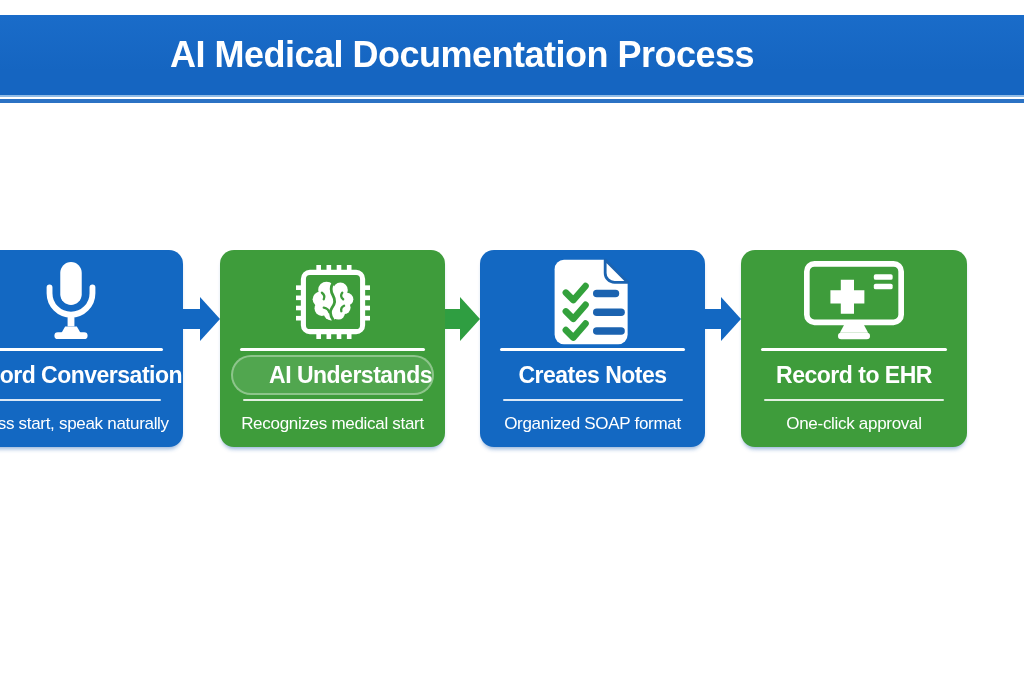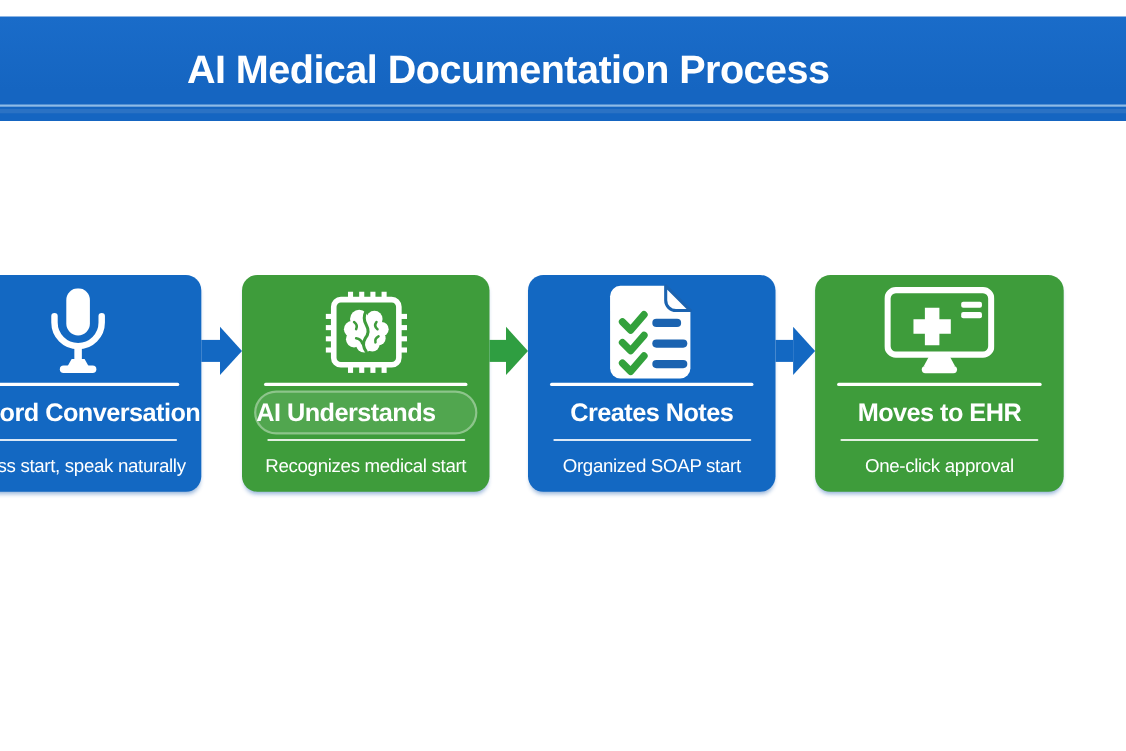--- a/index.html
+++ b/index.html
@@ -2,21 +2,21 @@
 <html style="--banner_blue: #1565C1; --banner_blue_light: #1A6CC9; --divider_light_blue: #8FBBE6; --divider_blue: #2B72C4; --box_blue: #1368C2; --box_green: #3E9C3B; --arrow_blue: #1368C2; --arrow_green: #2F9E41; --doc_line_blue: #1B63B0; --check_green: #33A13C; --icon_white: #FFFFFF;"><head>
 <meta charset="utf-8">
 <style>
   html,body{margin:0;padding:0;}
   .canvas{
     position:relative; width:1024px; height:683px; background:#ffffff;
     overflow:hidden; font-family:"Liberation Sans", sans-serif;
   }
   
   .banner{
-    position:absolute; left:0; top:15px; width:100%; height:95px;
+    position:absolute; left:0; top:15px; width:100%; height:80px;
     background:linear-gradient(180deg, var(--banner_blue_light) 0%, var(--banner_blue) 70%);
     display:flex; align-items:center; justify-content:center;
   }
   .banner h1{
     margin:0; color:#ffffff; font-size:36px; font-weight:700;
     letter-spacing:-0.5px; transform:translateX(-50px); white-space:nowrap;
   }
   .banner-line-light{position:absolute; left:0; top:95px; width:100%; height:2px; background:var(--divider_light_blue);}
   .banner-line-dark{position:absolute; left:0; top:99px; width:100%; height:4px; background:var(--divider_blue);}
 
@@ -31,21 +31,21 @@
   .icon-area{height:98px; display:flex; align-items:center; justify-content:center; padding-top:6px; box-sizing:border-box;}
   .sep1{width:82%; height:3px; margin:0 auto; background:#ffffff; border-radius:2px;}
   .sep2{width:80%; height:2px; margin:0 auto; background:#ffffff; opacity:.85; border-radius:2px;}
   .title-wrap{height:48px; display:flex; align-items:center; justify-content:center;}
   .step-title{font-size:23px; font-weight:700; letter-spacing:-0.5px; white-space:nowrap;}
   .sub-wrap{flex:1; display:flex; align-items:center; justify-content:center;}
   .step-subtitle{font-size:17px; font-weight:400; letter-spacing:-0.3px; white-space:nowrap;}
   .title-pill{
     width:calc(100% - 22px); height:40px; box-sizing:border-box;
     border:2px solid rgba(255,255,255,0.35); background:rgba(255,255,255,0.10);
-    border-radius:20px; display:flex; align-items:center; justify-content:flex-start;
+    border-radius:20px; display:flex; align-items:center; justify-content:flex-end;
   }
   #step-1{left:-42px; width:225px;}
   #step-2{left:220px; width:225px;}
   #step-3{left:480px; width:225px;justify-content:flex-end;}
   #step-4{left:741px; width:226px;}
 
   
   .arrow{position:absolute; top:297px; height:44px; display:flex; align-items:center;}
   .arrow .shaft{flex:1; height:20px;}
   .arrow .head{width:0; height:0; border-top:22px solid transparent; border-bottom:22px solid transparent;}
@@ -172,21 +172,21 @@
             <rect x="43" y="74" width="34" height="8" rx="4"></rect>
           </g>
         </svg>
       </div>
       <div class="sep1"></div>
       <div class="title-wrap">
         <div class="step-title">Creates Notes</div>
       </div>
       <div class="sep2"></div>
       <div class="sub-wrap">
-        <div class="step-subtitle">Organized SOAP start</div>
+        <div class="step-subtitle">Organized SOAP format</div>
       </div>
     </div>
 
     <div class="arrow blue" id="arrow-3">
       <div class="shaft"></div>
       <div class="head"></div>
     </div>
 
     <div class="step green" id="step-4">
       <div class="icon-area">
@@ -194,21 +194,21 @@
           <rect x="3" y="3" width="100" height="62" rx="8" fill="none" stroke="#ffffff" stroke-width="6"></rect>
           <path d="M39 20 h14 v11 h11 v14 h-11 v11 h-14 v-11 h-11 v-14 h11 Z"></path>
           <rect x="74" y="14" width="20" height="6" rx="2"></rect>
           <rect x="74" y="24" width="20" height="6" rx="2"></rect>
           <path d="M44 65 h18 l6 11 h-30 Z"></path>
           <rect x="36" y="76" width="34" height="7" rx="3.5"></rect>
         </svg>
       </div>
       <div class="sep1"></div>
       <div class="title-wrap">
-        <div class="step-title">Moves to EHR</div>
+        <div class="step-title">Record to EHR</div>
       </div>
       <div class="sep2"></div>
       <div class="sub-wrap">
         <div class="step-subtitle">One-click approval</div>
       </div>
     </div>
 
   </section>
 </div>
 

